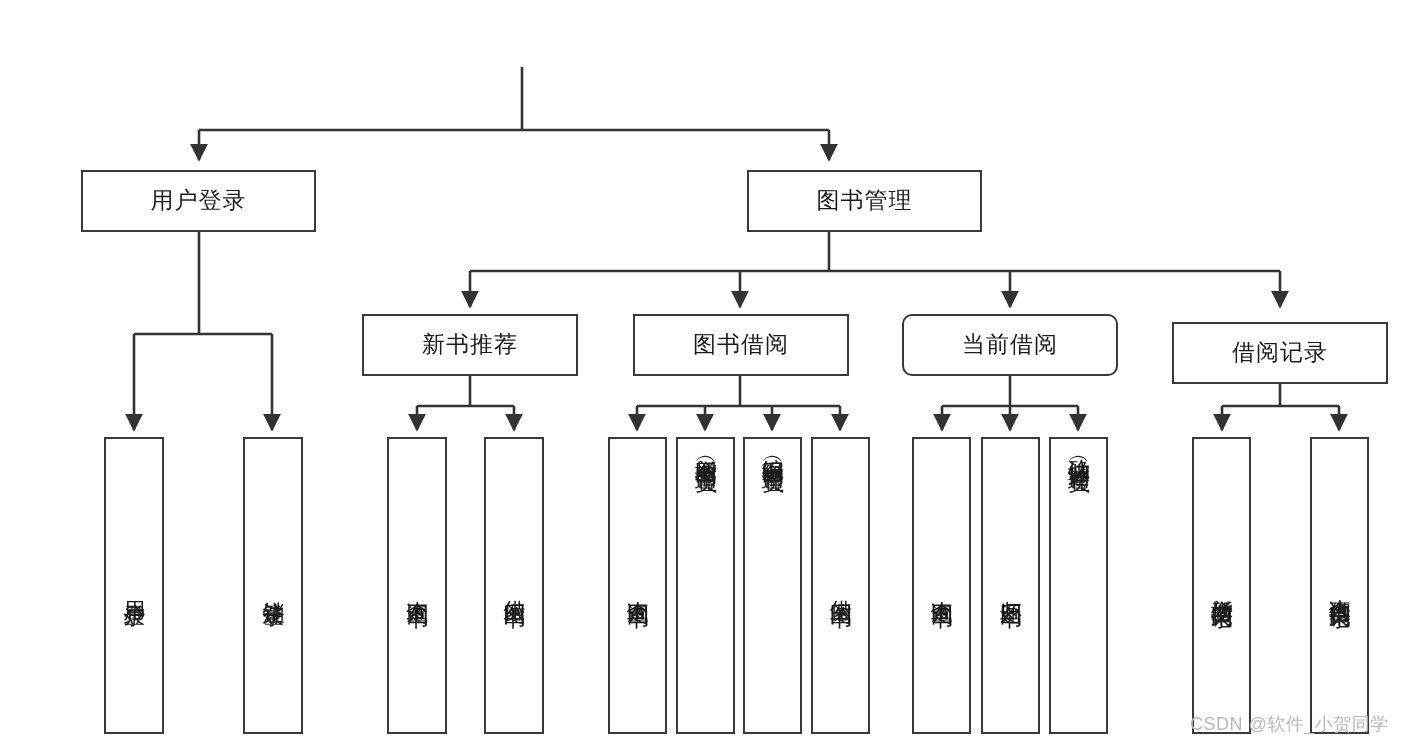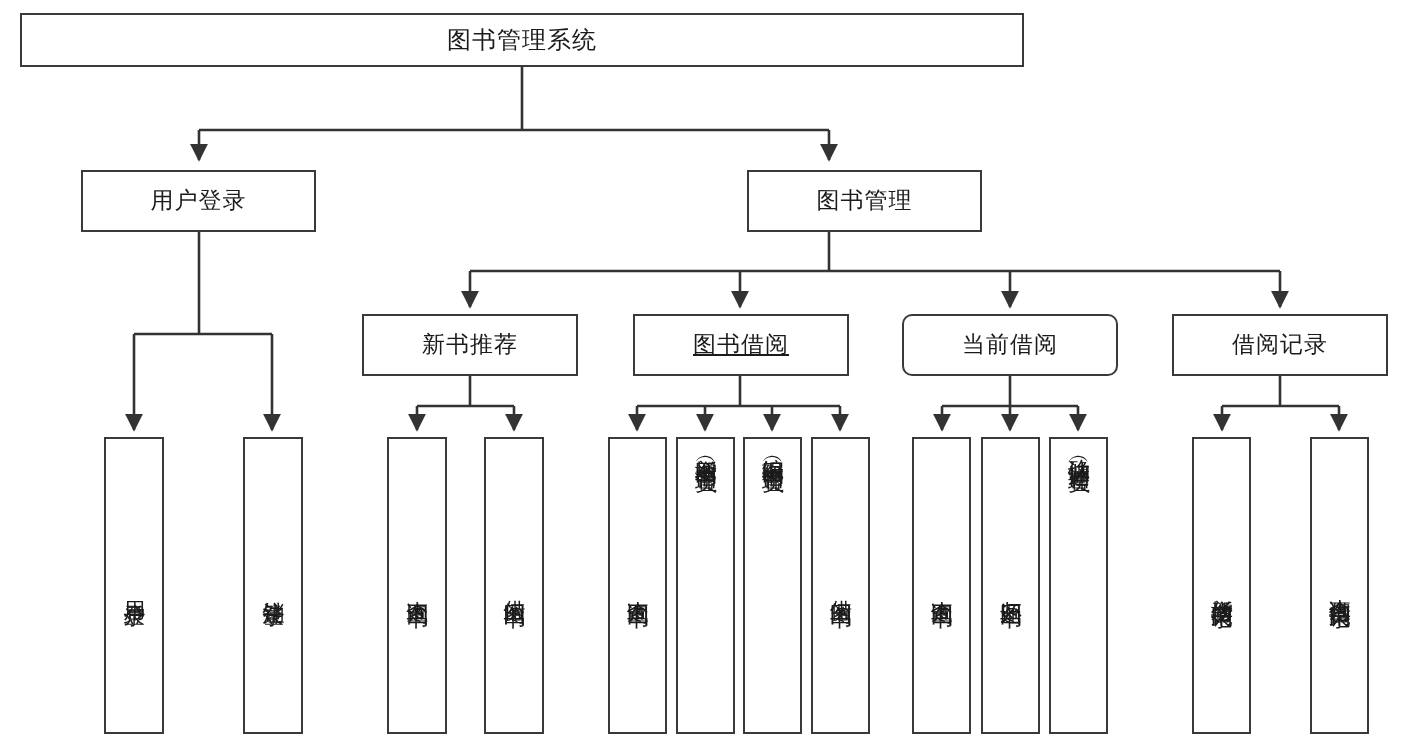--- a/index.html
+++ b/index.html
@@ -128,41 +128,38 @@
       <path d="M 1010 406 L 1010 430" marker-end="url(#arrow)"></path>
       <path d="M 1078 406 L 1078 430" marker-end="url(#arrow)"></path>
 
       <path d="M 1280 376 L 1280 406"></path>
       <path d="M 1222 406 L 1339 406"></path>
       <path d="M 1222 406 L 1222 430" marker-end="url(#arrow)"></path>
       <path d="M 1339 406 L 1339 430" marker-end="url(#arrow)"></path>
     </g>
   </svg>
 
-  <div class="node node-h node-root" style="left:20px; top:13px; width:1004px; height:54px;">
-    <span>图书管理系统</span>
-  </div>
 
   <div class="node node-h" style="left:81px; top:170px; width:235px; height:62px;">
     <span>用户登录</span>
   </div>
   <div class="node node-h" style="left:711px; top:170px; width:235px; height:62px;margin-left:36px;">
     <span>图书管理</span>
   </div>
 
   <div class="node node-h" style="left:362px; top:314px; width:216px; height:62px;">
     <span>新书推荐</span>
   </div>
-  <div class="node node-h" style="left:633px; top:314px; width:216px; height:62px;text-decoration:underline;">
+  <div class="node node-h" style="left:633px; top:314px; width:216px; height:62px;">
     <span>图书借阅</span>
   </div>
   <div class="node node-h" style="left:902px; top:314px; width:216px; height:62px;border-radius:10px;">
     <span>当前借阅</span>
   </div>
-  <div class="node node-h" style="left:1172px; top:314px; width:216px; height:62px;">
+  <div class="node node-h" style="left:1172px; top:322px; width:216px; height:62px;">
     <span>借阅记录</span>
   </div>
 
   <div class="leaf center-v" style="left:104px; top:437px; width:60px; height:297px;">
     <span class="leaf-text">用户登录</span>
   </div>
   <div class="leaf center-v" style="left:243px; top:437px; width:60px; height:297px;">
     <span class="leaf-text">注销登录</span>
   </div>
 
@@ -196,14 +193,15 @@
     <span class="leaf-text">确认归还（管理员）</span>
   </div>
 
   <div class="leaf center-v" style="left:1192px; top:437px; width:59px; height:297px;">
     <span class="leaf-text">新增借阅记录</span>
   </div>
   <div class="leaf center-v" style="left:1310px; top:437px; width:59px; height:297px;">
     <span class="leaf-text">查询借阅记录</span>
   </div>
 
+  <div class="watermark">CSDN @软件_小贺同学</div>
 
 </div>
 
 </body></html>

